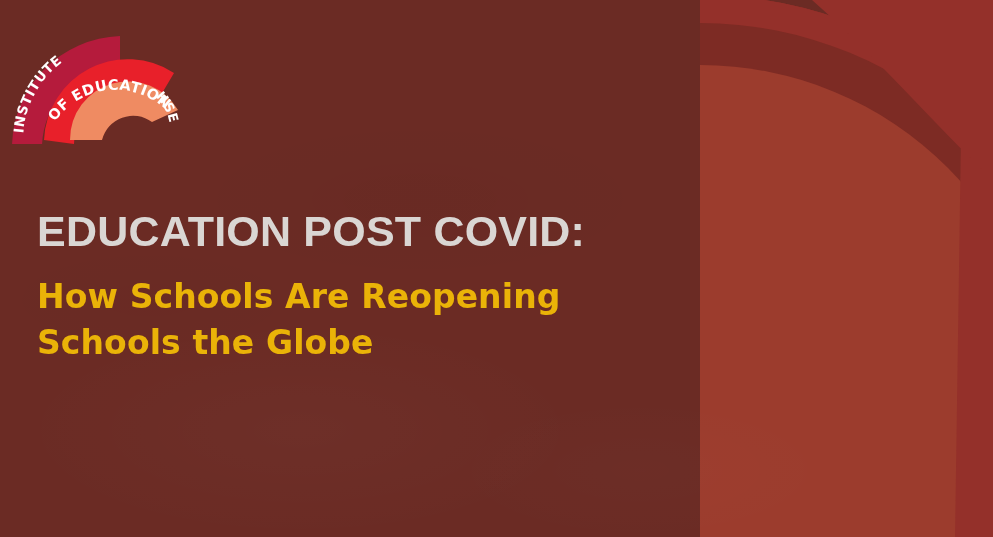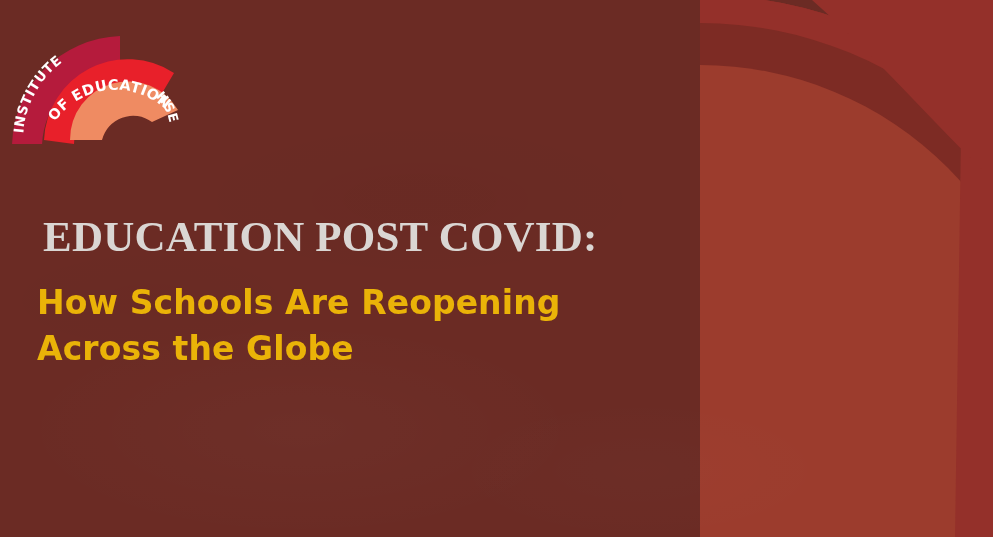--- a/index.html
+++ b/index.html
@@ -59,22 +59,22 @@
   .logo svg { display: block; width: 186px; height: 122px; }
 
   
   .text-block {
     position: absolute;
     left: 37px;
     top: 205px;
     width: 620px;
   }
   .headline {
-    margin: 6px;
-    font-family: Liberation Serif, serif;
+    margin: 0;
+    font-family: Liberation Sans, sans-serif;
     font-size: 43px;
     line-height: 52px;
     font-weight: 700;
     letter-spacing: 0.2px;
     color: #dad6d3;
     white-space: nowrap;
   }
   .subhead {
     margin: 17px 0 0 0;
     font-family: "DejaVu Sans", sans-serif;
@@ -174,17 +174,17 @@
       <text font-family="DejaVu Sans, sans-serif" font-size="13" font-weight="700" fill="#ffffff" letter-spacing="0.6">
         <textPath href="#pathHse" startOffset="8%">HSE</textPath>
       </text>
     </svg>
   </div>
 
   <div class="text-block">
     <h1 class="headline">EDUCATION POST COVID:</h1>
     <h2 class="subhead">
       <span class="line">How Schools Are Reopening</span>
-      <span class="line">Across the Globe</span>
+      <span class="line">Schools the Globe</span>
     </h2>
   </div>
 
 </div>
 
 </body></html>

